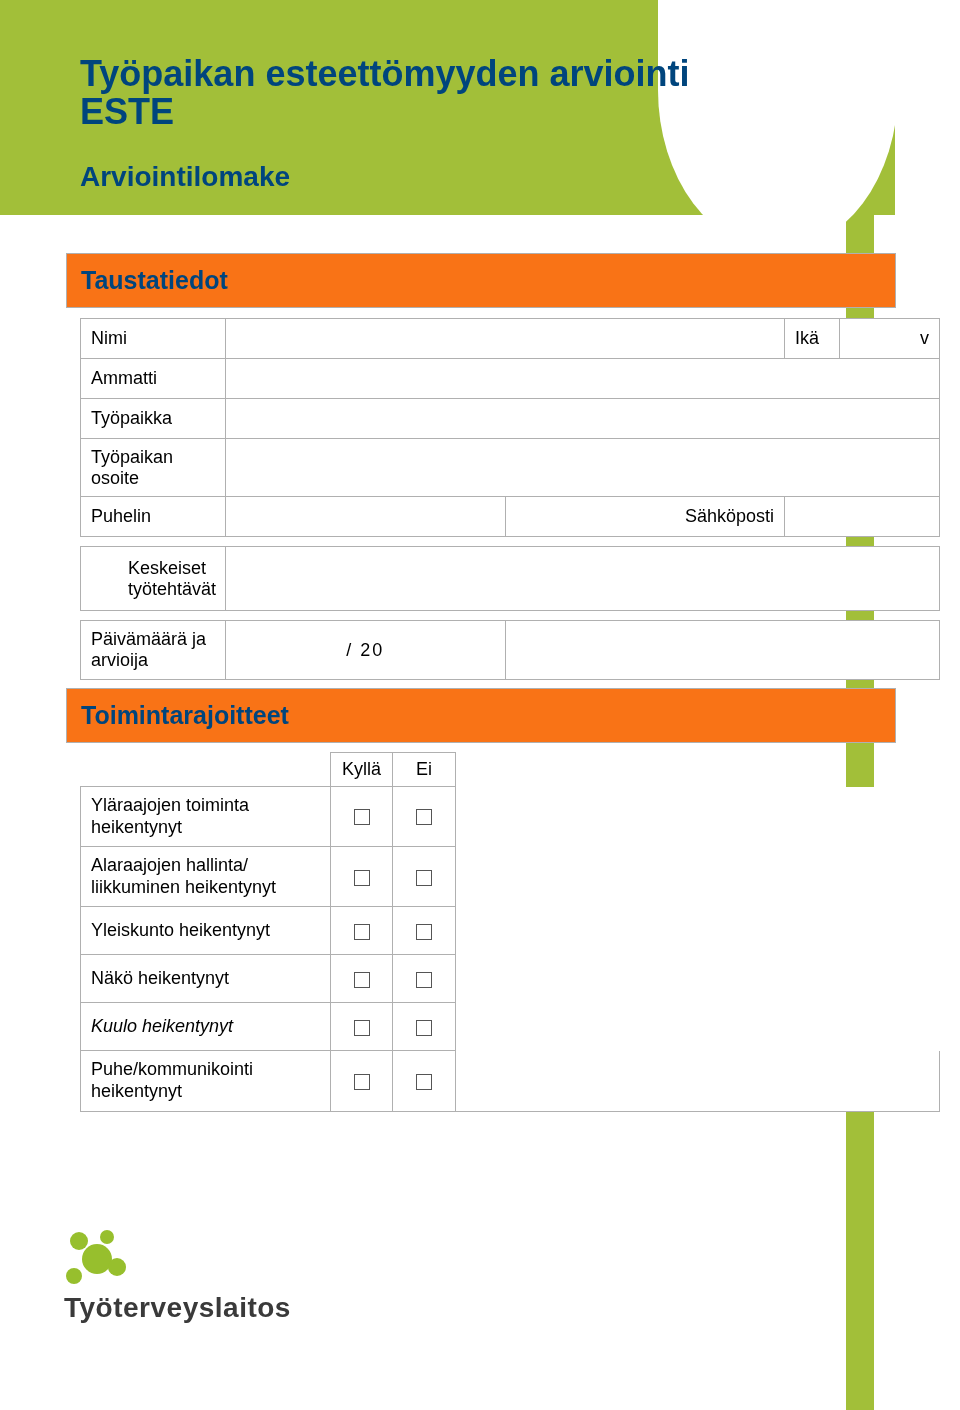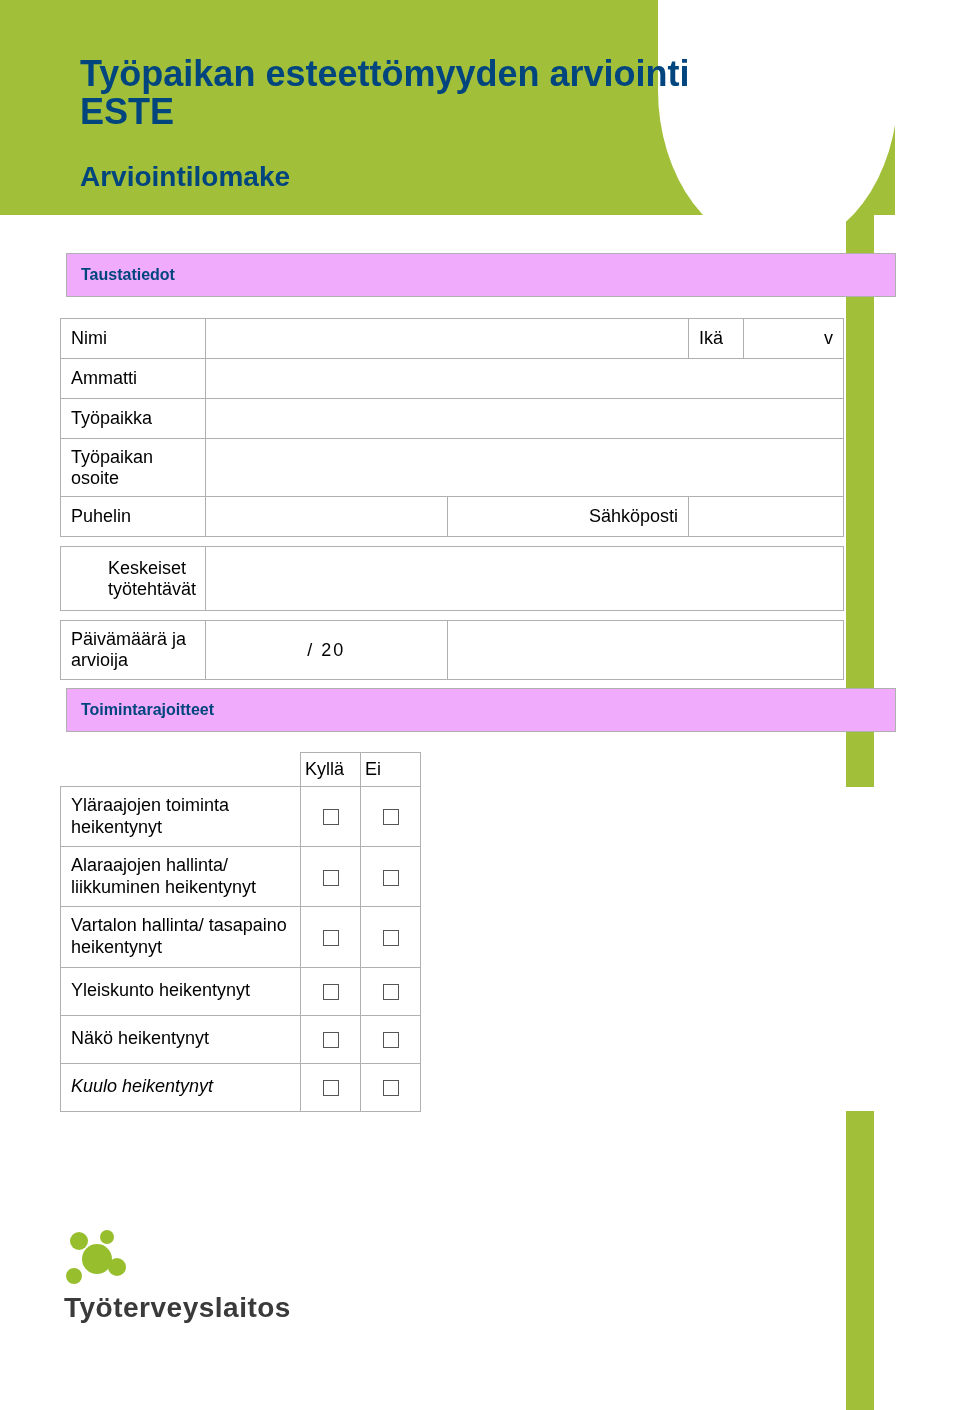--- a/index.html
+++ b/index.html
@@ -52,33 +52,33 @@
     line-height: 1.05;
   }
   .header-sub {
     font-size: 28px;
     margin-top: 30px;
   }
   .section-header {
     position: absolute;
     left: 66px;
     width: 830px;
-    background: #f0abfc;
+    background: #f97316;
     border: 1px solid #b0b0b0;
     padding: 12px 16px 12px 14px;
     color: #00457d;
-    font-size: 16px;
+    font-size: 25px;
     font-weight: bold;
   }
   .sec1 { top: 253px; }
   .sec2 { top: 688px; }
   .form-table {
     position: absolute;
-    left: 60px;
-    width: 784px;
+    left: 80px;
+    width: 860px;
     border-collapse: collapse;
     table-layout: fixed;
   }
   .tab1 { top: 318px; }
   .form-table td {
     border: 1px solid #b0b0b0;
     padding: 8px 10px;
     font-size: 18px;
     vertical-align: middle;
     height: 40px;
@@ -89,21 +89,21 @@
   .age-val { width: 100px; text-align: right; padding-right:18px;}
   .sep-row td { border: none; border-left:1px solid transparent; border-right:1px solid transparent; height: 10px; padding:0; }
   .date-col { width: 230px; text-align: center; font-size: 18px; letter-spacing: 2px;}
   .tab2 { top: 752px; }
   .tab2 th {
     border: 1px solid #b0b0b0;
     border-top: 1px solid #b0b0b0;
     font-weight: normal;
     font-size: 18px;
     padding: 6px 4px;
-    text-align: left;
+    text-align: center;
   }
   .tab2 td {
     border: 1px solid #b0b0b0;
     font-size: 18px;
     padding: 8px 10px;
     vertical-align: middle;
   }
   .q-label { width: 240px; line-height:1.2;}
   .c-col { width: 55px; text-align: center; }
   .notes-col { width: 465px; border: none !important; background: transparent;}
@@ -221,42 +221,42 @@
     <td class="c-col"><span class="chk"></span></td>
     <td class="notes-col"></td>
   </tr>
   <tr>
     <td class="q-label">Alaraajojen hallinta/ liikkuminen heikentynyt</td>
     <td class="c-col"><span class="chk"></span></td>
     <td class="c-col"><span class="chk"></span></td>
     <td class="notes-col"></td>
   </tr>
   <tr>
-    <td class="q-label">Vartalon hallinta/ tasapaino heikentynyt</td>
-    <td class="c-col"><span class="chk"></span></td>
-    <td class="c-col"><span class="chk"></span></td>
-    <td class="notes-col"></td>
-  </tr>
-  <tr>
     <td class="q-label" style="height:48px;">Yleiskunto heikentynyt</td>
     <td class="c-col"><span class="chk"></span></td>
     <td class="c-col"><span class="chk"></span></td>
     <td class="notes-col"></td>
   </tr>
   <tr>
     <td class="q-label" style="height:48px;">Näkö heikentynyt</td>
     <td class="c-col"><span class="chk"></span></td>
     <td class="c-col"><span class="chk"></span></td>
     <td class="notes-col"></td>
   </tr>
   <tr>
     <td class="q-label" style="height:48px;font-style:italic;">Kuulo heikentynyt</td>
     <td class="c-col"><span class="chk"></span></td>
     <td class="c-col"><span class="chk"></span></td>
     <td class="notes-col"></td>
+  </tr>
+  <tr>
+    <td class="q-label">Puhe/kommunikointi heikentynyt</td>
+    <td class="c-col"><span class="chk"></span></td>
+    <td class="c-col"><span class="chk"></span></td>
+    <td class="notes-col" style="border-bottom:1px solid #b0b0b0 !important; border-right:1px solid #b0b0b0 !important;"></td>
   </tr>
 </tbody>
   </table>
 
 <div class="footer-logo">
   <div class="logo-shape">
     <span class="dot" style="width:18px;height:18px;left:6px;top:2px;"></span>
     <span class="dot" style="width:14px;height:14px;left:36px;top:0px;"></span>
     <span class="dot" style="width:30px;height:30px;left:18px;top:14px;"></span>
     <span class="dot" style="width:16px;height:16px;left:2px;top:38px;"></span>

